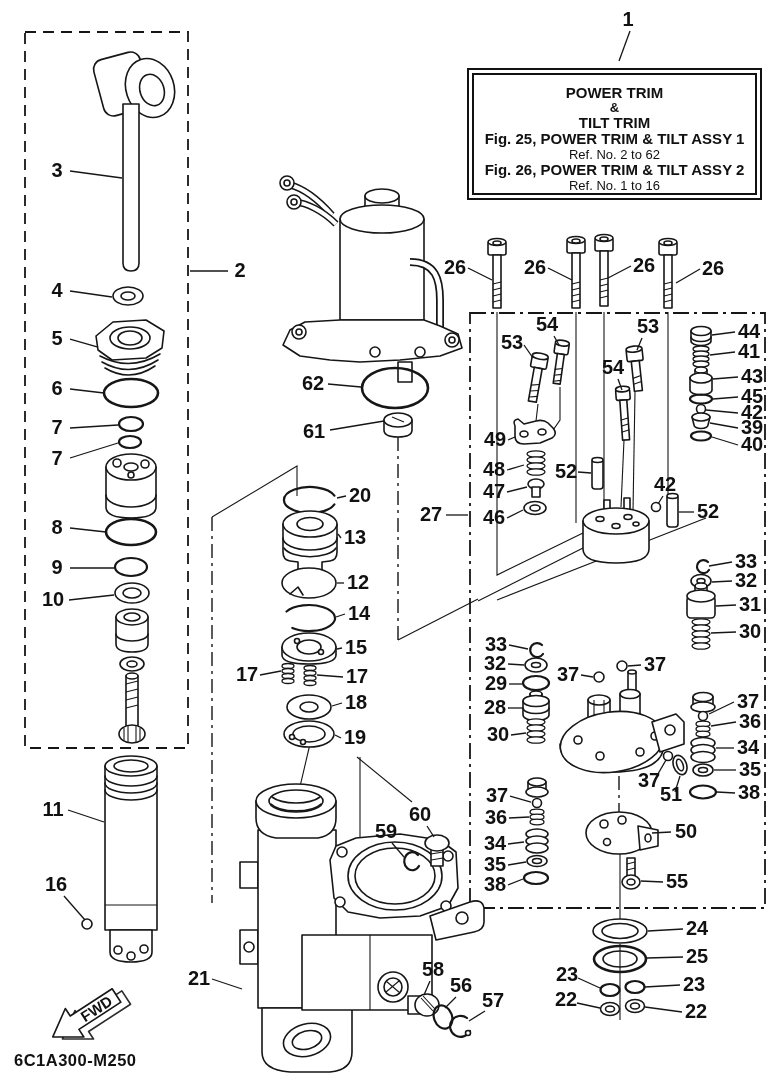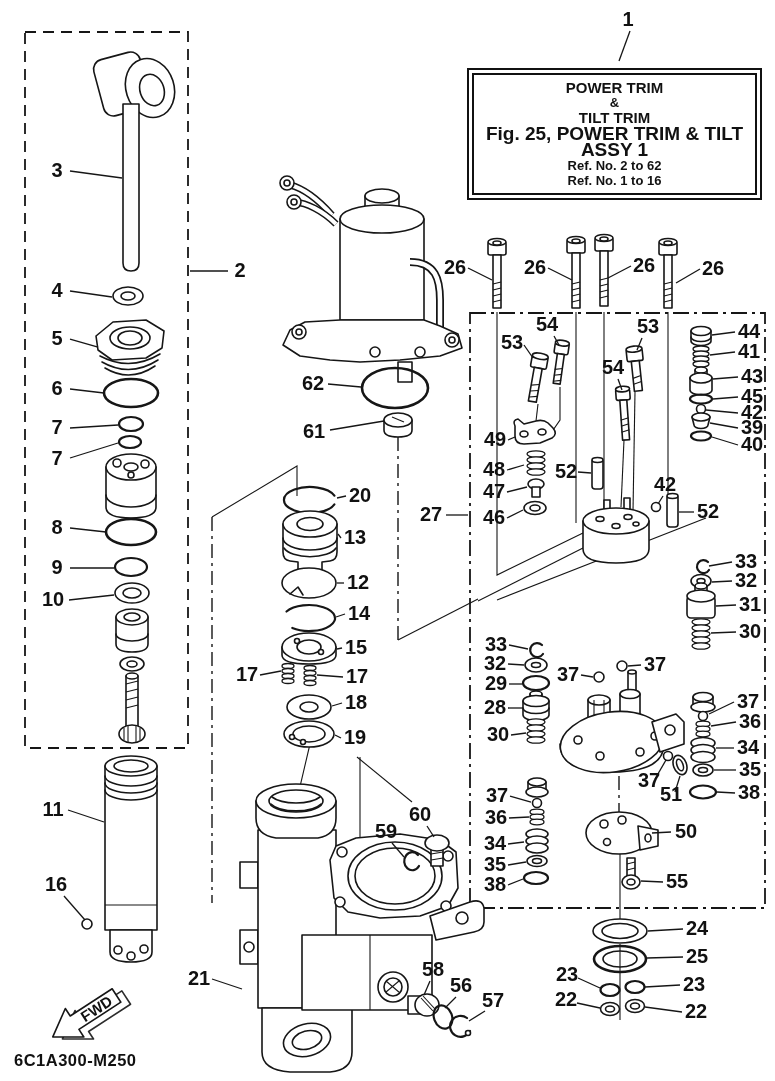--- a/index.html
+++ b/index.html
@@ -20,26 +20,26 @@
               fill:#111;text-anchor:middle;}
   .leader{stroke:#161616;stroke-width:1.3;}
   .code-text{font-family:"Liberation Sans",sans-serif;font-size:16.5px;font-weight:600;
              fill:#111;letter-spacing:.5px;}
   .fwd-text{font-family:"Liberation Sans",sans-serif;font-size:15px;font-weight:bold;fill:#111;
             text-anchor:middle;}
   
   .titlebox{position:absolute;left:467px;top:68px;width:295px;height:132px;
             border:2px solid #111;background:#fff;box-sizing:border-box;padding:3px;}
   .titlebox-inner{border:2px solid #111;width:100%;height:100%;box-sizing:border-box;
-            display:flex;flex-direction:column;justify-content:center;align-items:center;
+            display:flex;flex-direction:column;justify-content:flex-end;align-items:center;
             text-align:center;color:#111;}
   .t1{font-size:15px;font-weight:bold;line-height:16px;}
   .t2{font-size:13px;font-weight:bold;line-height:14px;}
-  .t3{font-size:19px;font-weight:bold;line-height:16px;}
-  .t4{font-size:13px;font-weight:bold;line-height:15px;}
+  .t3{font-size:15px;font-weight:bold;line-height:16px;}
+  .t4{font-size:13px;font-weight:normal;line-height:15px;}
 </style>
 </head>
 <body>
 
 <div id="stage">
 <svg width="775" height="1081" viewBox="0 0 775 1081">
 
   <g>
     <rect class="dashbox" x="25" y="32" width="163" height="716"></rect>
     <rect class="ddbox" x="470" y="313" width="295" height="595"></rect>
@@ -706,16 +706,17 @@
       </g>
 </svg>
 
   <div class="titlebox">
     <div class="titlebox-inner">
       <div class="t1">POWER TRIM</div>
       <div class="t2">&amp;</div>
       <div class="t1">TILT TRIM</div>
       <div class="t3">Fig. 25, POWER TRIM &amp; TILT ASSY 1</div>
       <div class="t4">Ref. No. 2 to 62</div>
+      <div class="t3">Fig. 26, POWER TRIM &amp; TILT ASSY 2</div>
       <div class="t4">Ref. No. 1 to 16</div>
     </div>
   </div>
 </div>
 
 </body></html>

